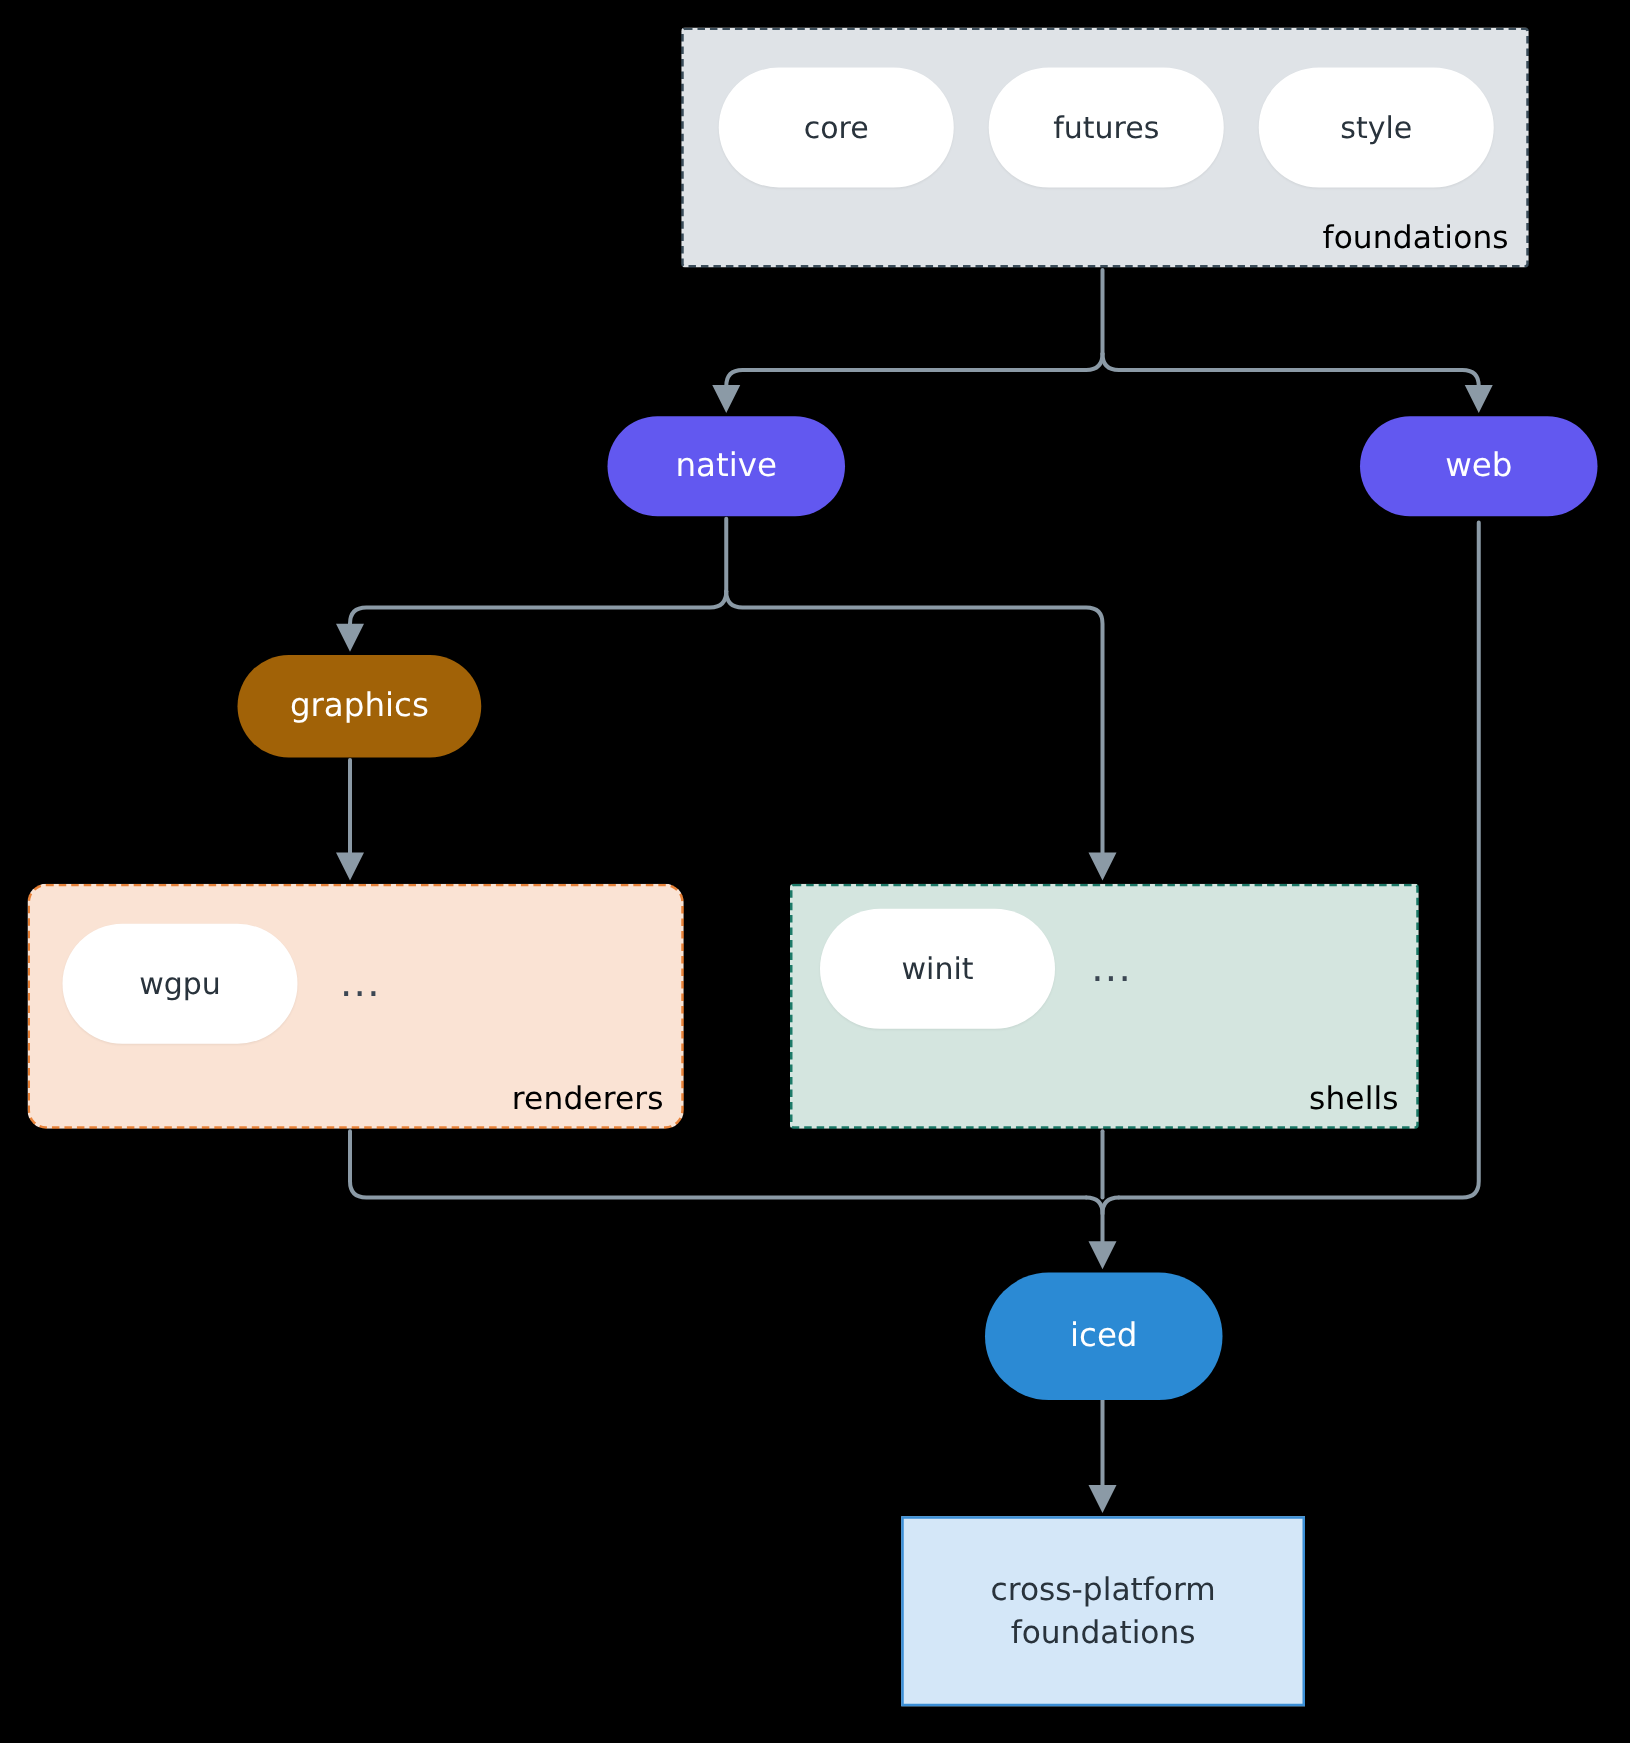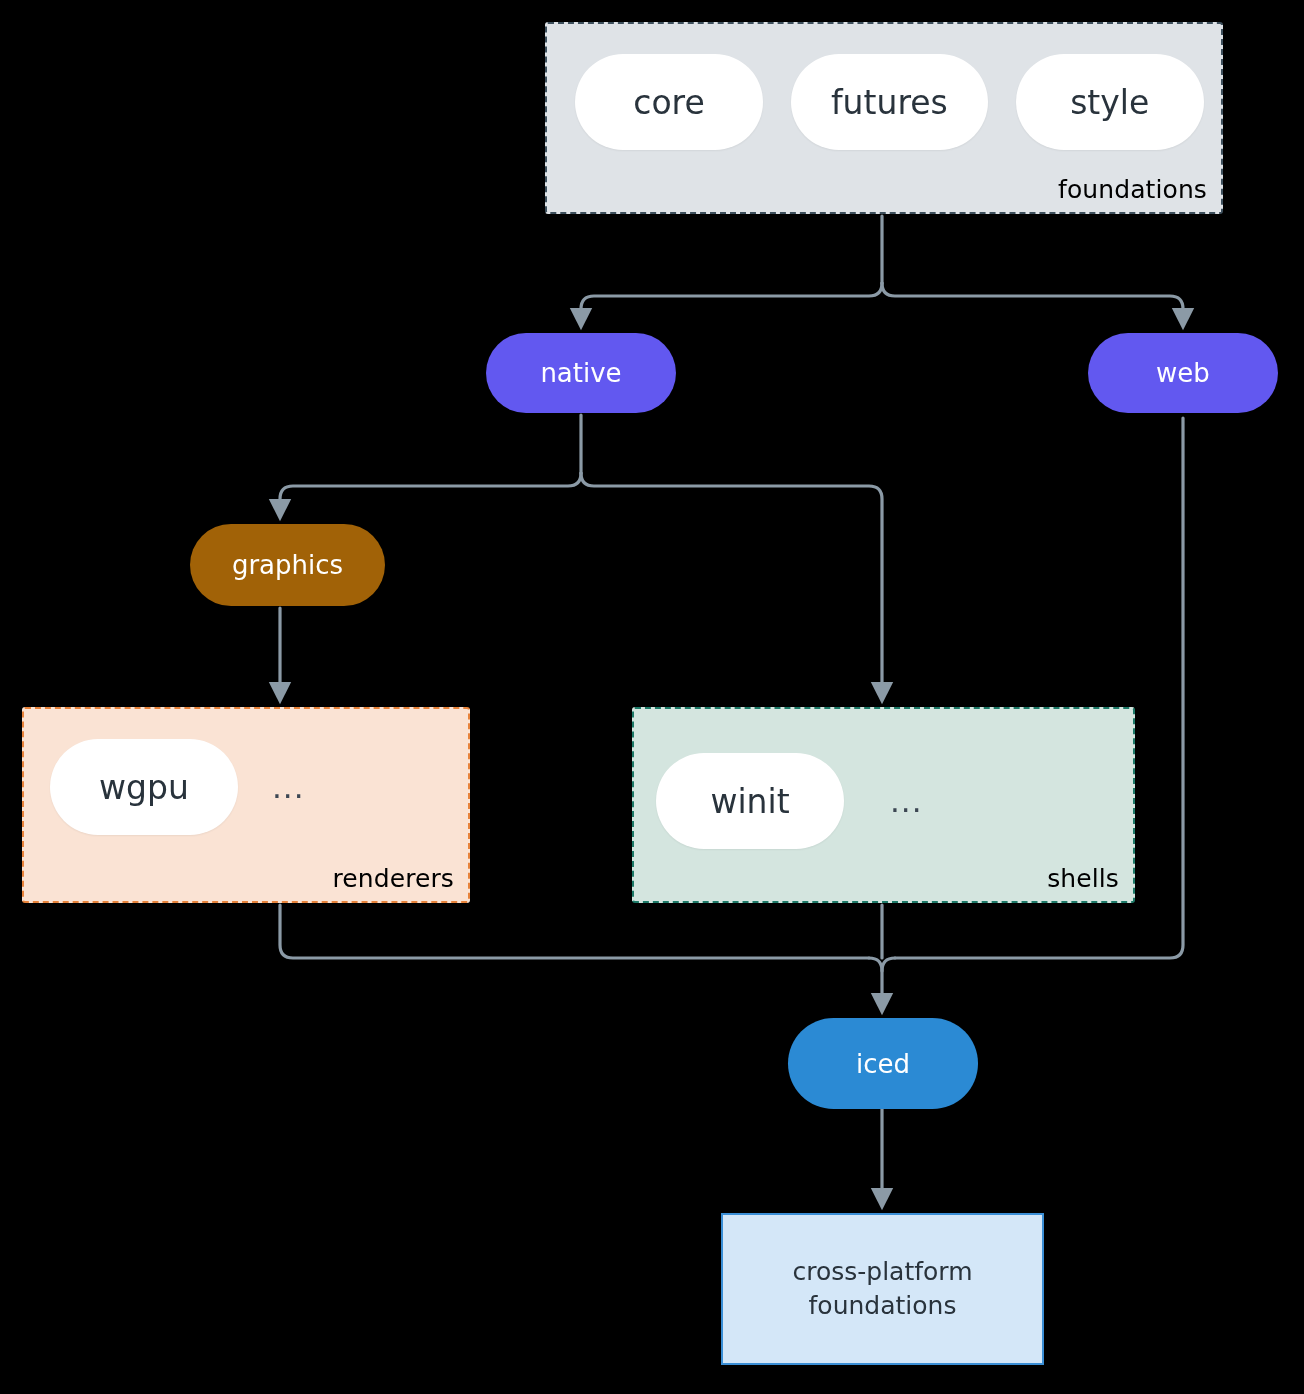--- a/index.html
+++ b/index.html
@@ -59,56 +59,56 @@
   }
   #grp-foundations .pill-row {
     left: 28px;
     top: 30px;
     gap: 28px;
   }
 
   #grp-renderers {
     left: 22px;
     top: 707px;
-    width: 448px;
+    width: 525px;
     height: 196px;
     background: #fae3d4;
     border: 2px dashed #e8833a;
-    border-radius: 3px;
+    border-radius: 15px;
   }
   #grp-renderers .pill-row {
     left: 26px;
     top: 30px;
     gap: 22px;
   }
 
   #grp-shells {
     left: 632px;
     top: 707px;
     width: 503px;
     height: 196px;
     background: #d4e5df;
     border: 2px dashed #1d7a68;
     border-radius: 3px;
   }
   #grp-shells .pill-row {
     left: 22px;
-    top: 44px;
-    gap: 34px;
+    top: 18px;
+    gap: 17px;
   }
 
   
   .chip {
     background: #ffffff;
     border-radius: 999px;
     display: flex;
     align-items: center;
     justify-content: center;
     color: #29333c;
-    font-size: 33px;
+    font-size: 24px;
     box-shadow: 0 1px 2px rgba(0,0,0,0.06);
     box-sizing: border-box;
   }
   #grp-foundations .chip { height: 96px; padding: 0 40px; min-width: 188px; }
   #grp-renderers .chip,
   #grp-shells .chip { height: 96px; padding: 0 40px; min-width: 188px; }
 
   .ellipsis {
     color: #3c4753;
     font-size: 31px;
@@ -138,21 +138,21 @@
     width: 190px; height: 80px;
     background: #6258f0;
   }
   #node-graphics {
     left: 190px; top: 524px;
     width: 195px; height: 82px;
     background: #a16207;
   }
   #node-iced {
     left: 788px; top: 1018px;
-    width: 190px; height: 91px;
+    width: 190px; height: 102px;
     background: #2b8ad4;
   }
 
   
   #node-app {
     position: absolute;
     left: 721px;
     top: 1213px;
     width: 323px;
     height: 152px;

